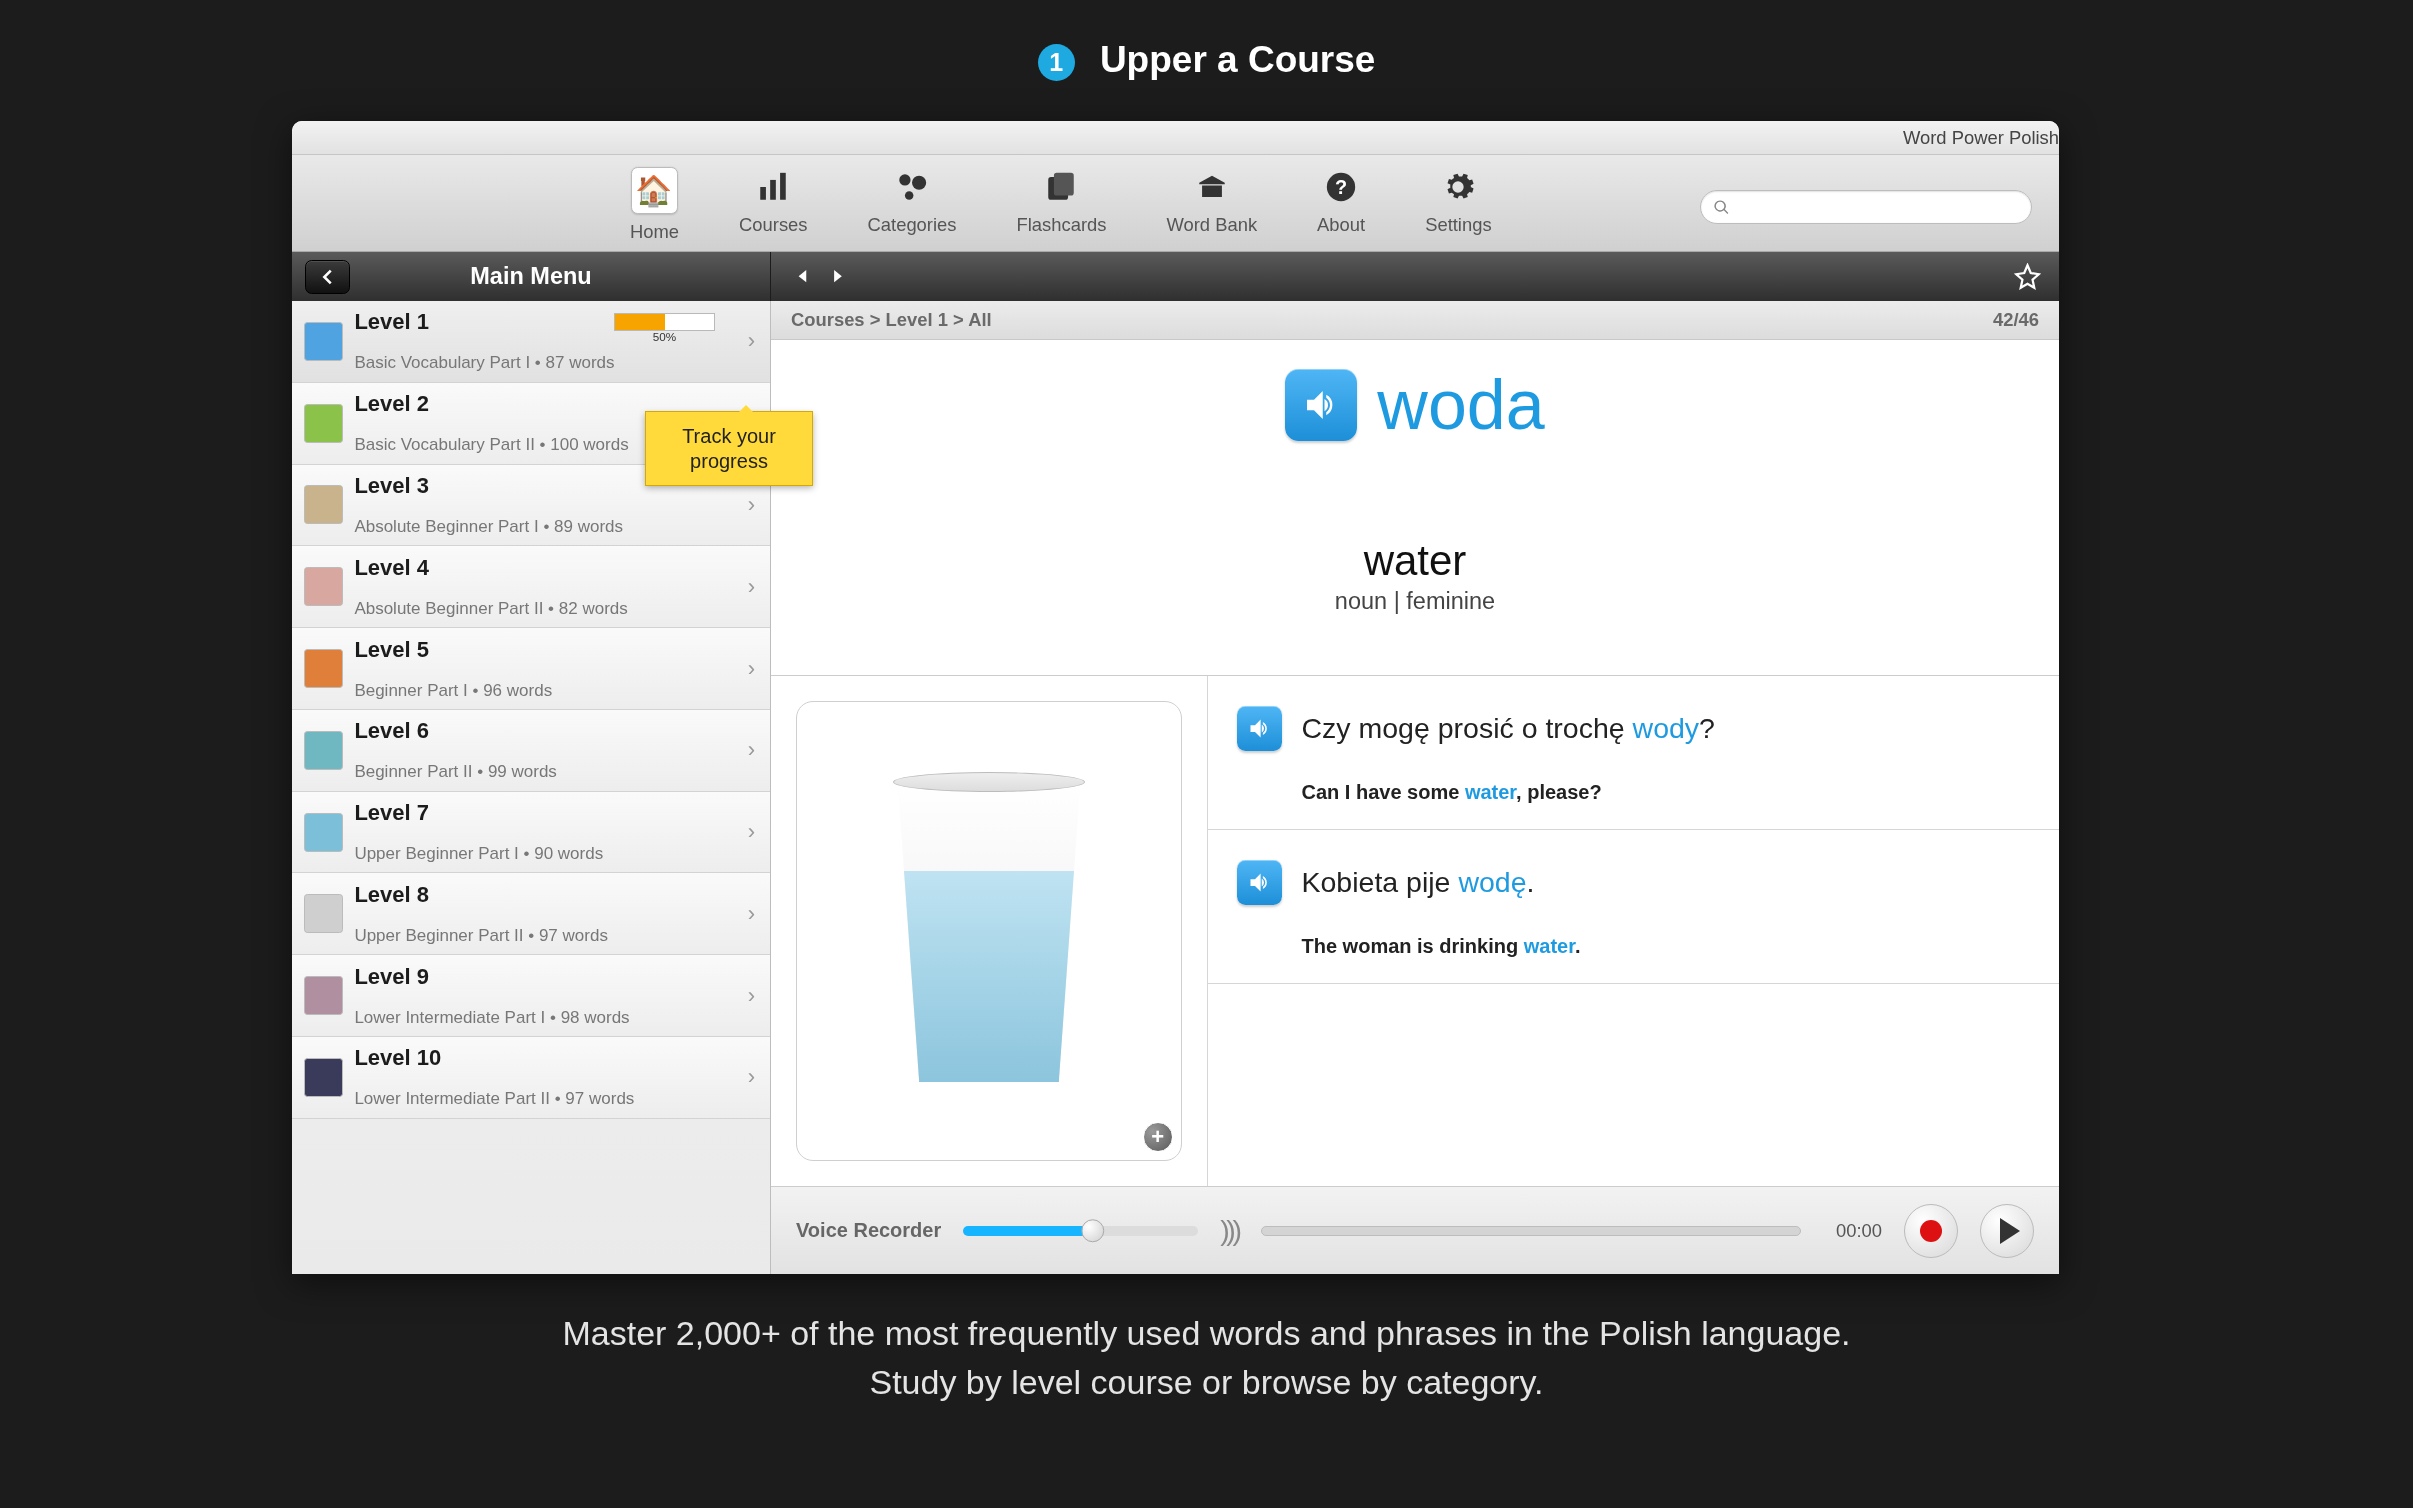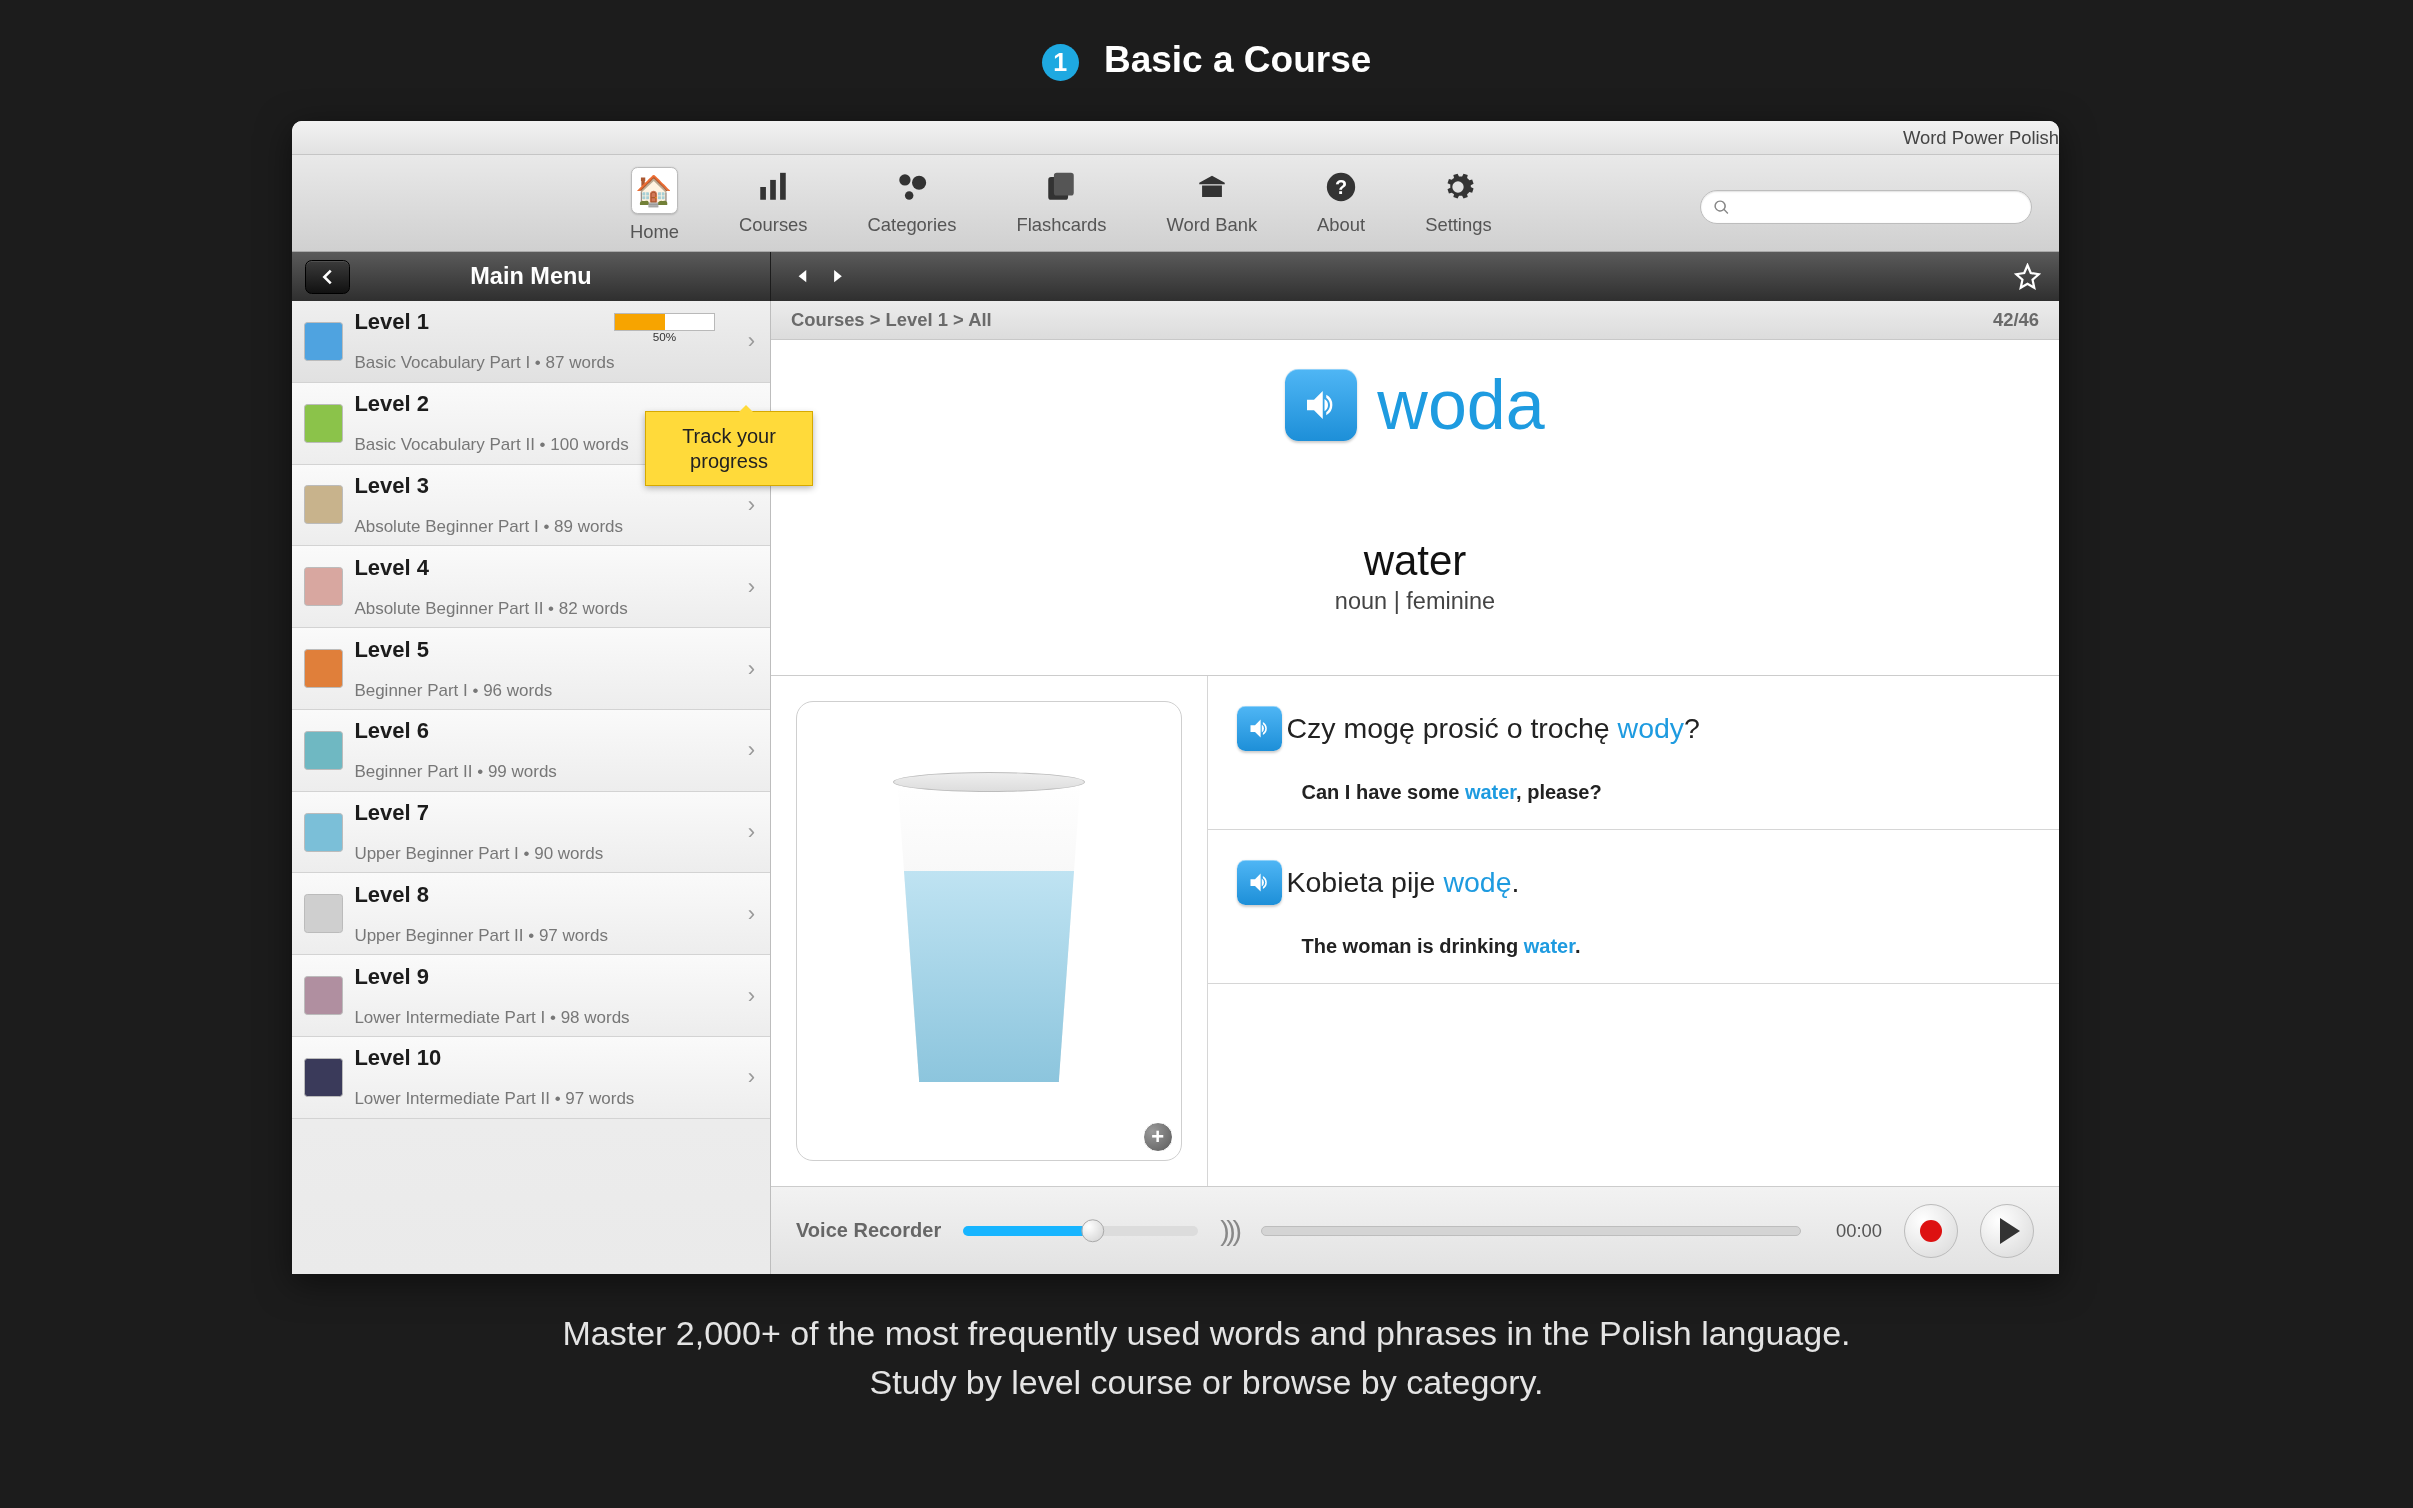--- a/index.html
+++ b/index.html
@@ -304,21 +304,21 @@
     background:linear-gradient(#eee,#ddd);
   }
 
   .examples{
     flex:1;border-left:0.8px solid #d6d6d6;
   }
   .ex-row{
     padding:30px 28.5px 25px 28.5px;
     border-bottom:0.8px solid #d6d6d6;
   }
-  .ex-top{ display:flex;align-items:center;gap:5px; }
+  .ex-top{ display:flex;align-items:center;gap:20px; }
   .ex-sent{ font-size:28.5px;color:#222; }
   .ex-sent .hl{ color:#1e9be0; }
   .ex-trans{ margin-top:30px;margin-left:65px;font-size:20px;font-weight:700;color:#222; }
   .ex-trans .hl{ color:#1e9be0; }
 
   
   .recorder{
     height:87px;
     background:linear-gradient(#f2f2f2,#e2e2e2);
     display:flex;align-items:center;
@@ -352,21 +352,21 @@
     width:0;height:0;border-left:20px solid #333;
     border-top:13.4px solid transparent;border-bottom:13.4px solid transparent;
     margin-left:5px;
   }
 </style>
 </head>
 <body>
 
 <div class="page-title">
   <span class="num-badge">1</span>
-  <span>Basic a Course</span>
+  <span>Upper a Course</span>
 </div>
 
 <div class="page-subtitle">
   <div>Master 2,000+ of the most frequently used words and phrases in the Polish language.</div>
   <div>Study by level course or browse by category.</div>
 </div>
 
 <div class="app-window">
 
   <div class="chrome-title">Word Power Polish</div>

